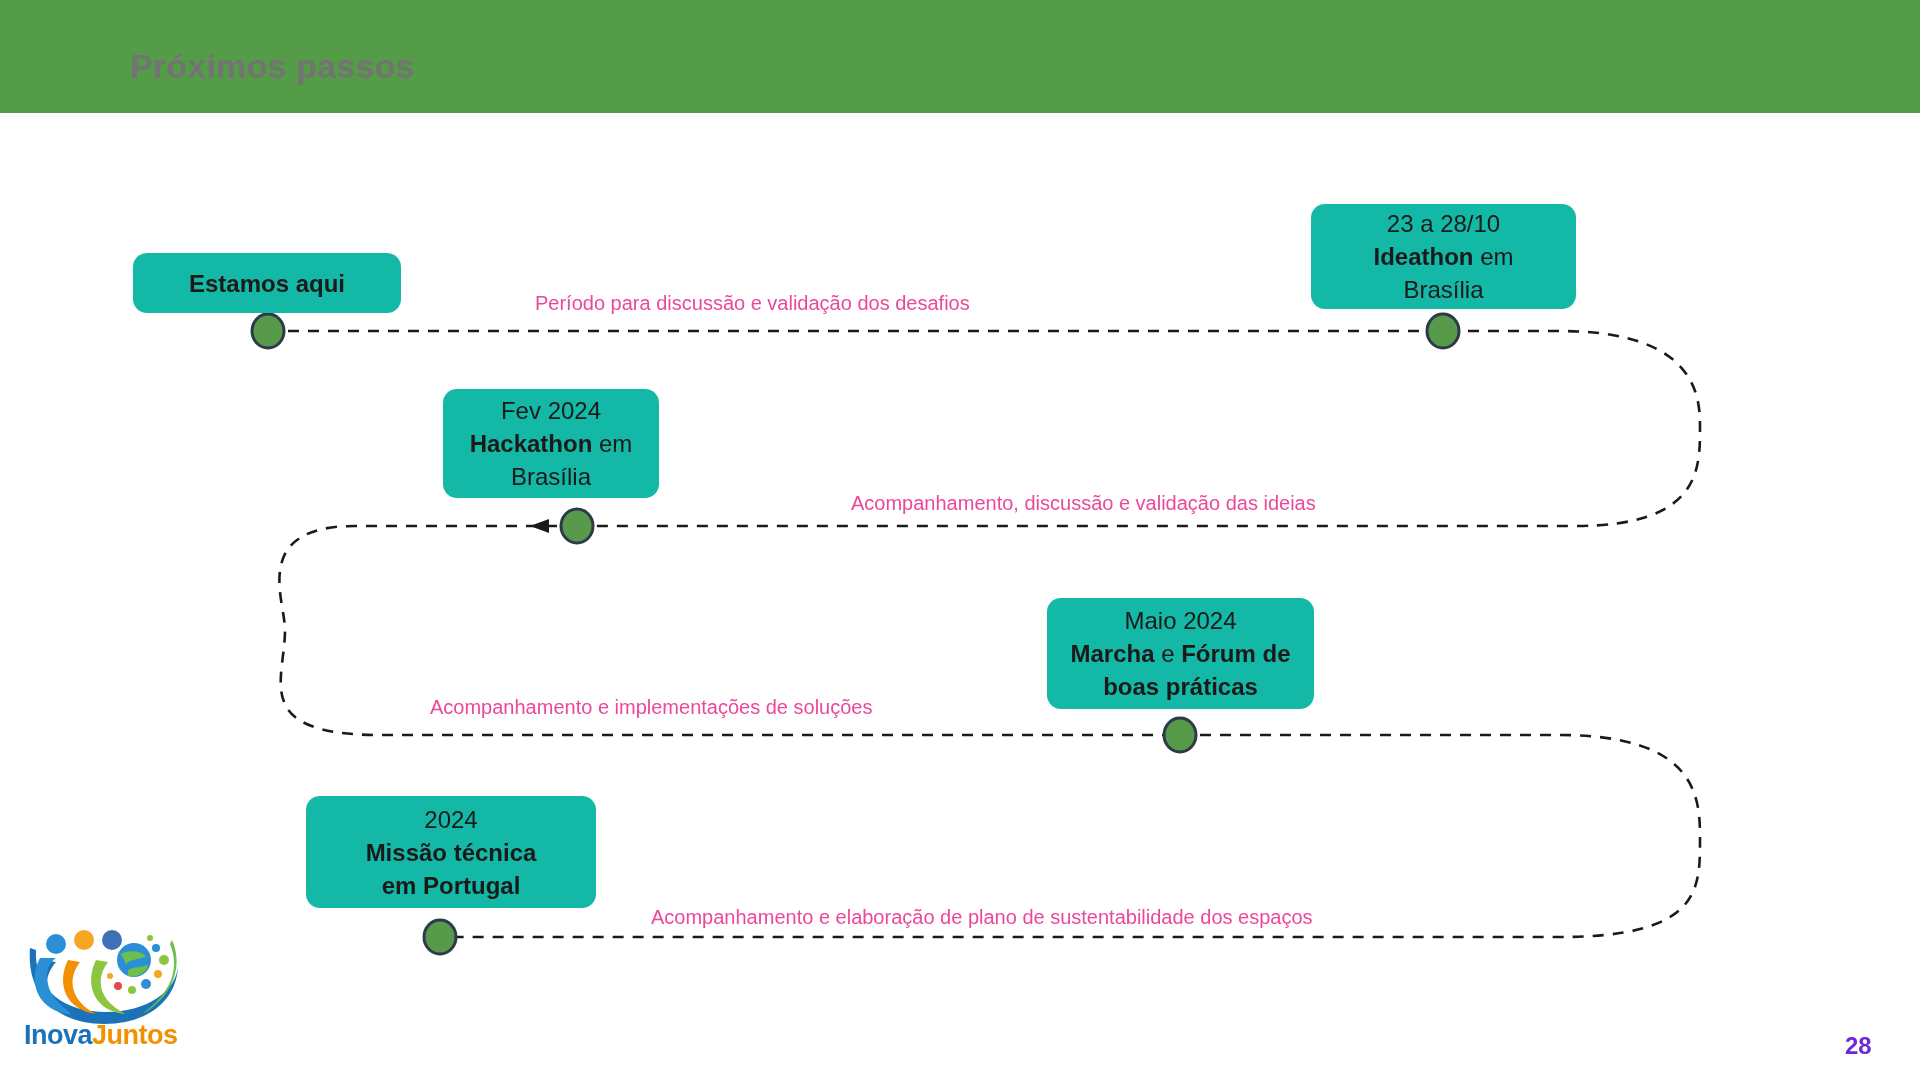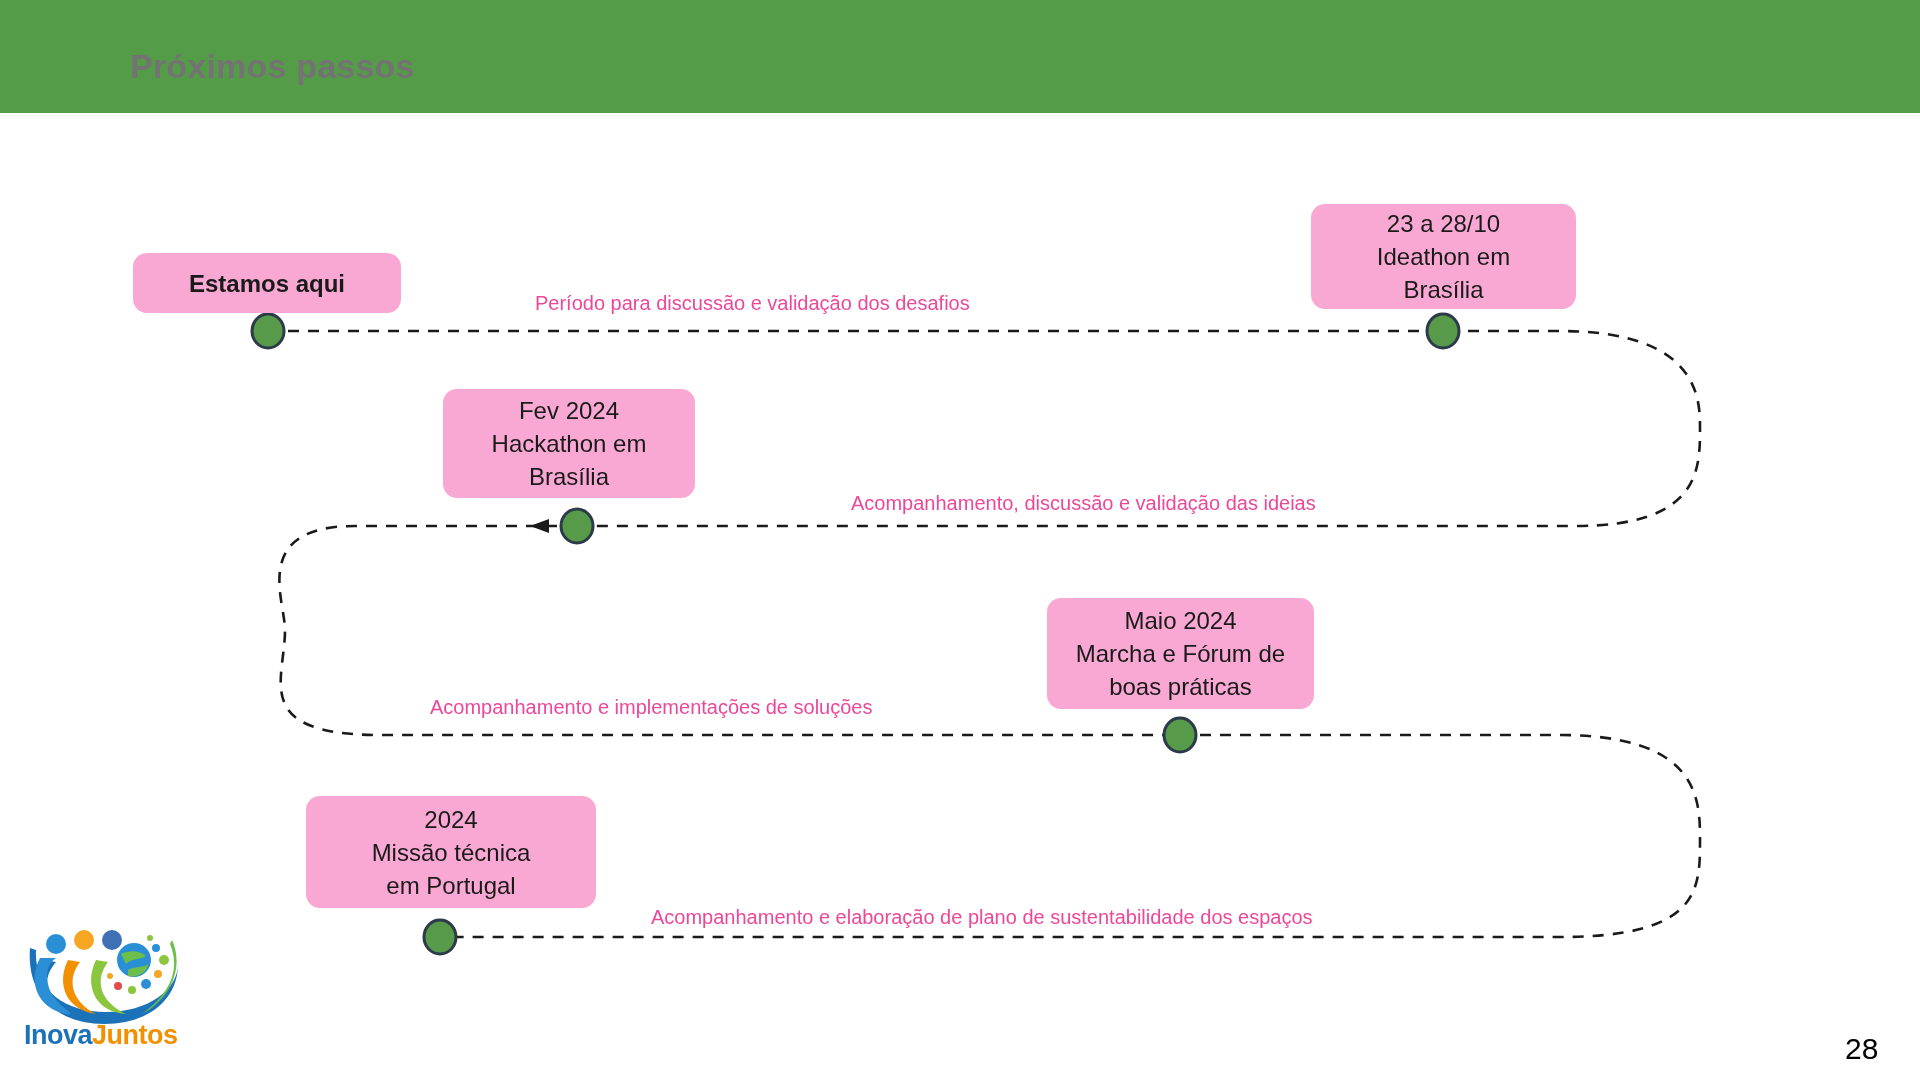--- a/index.html
+++ b/index.html
@@ -23,39 +23,39 @@
     font-size:34px;font-weight:bold;color:#737373;
     letter-spacing:0.2px;white-space:nowrap;
   }
 
   
   .timeline-svg{position:absolute;left:0;top:0;width:1920px;height:1080px;}
 
   
   .callout{
     position:absolute;
-    background:#f9a8d4;
+    background:#14b8a6;
     border-radius:14px;
     display:flex;flex-direction:column;
     align-items:center;justify-content:center;
     text-align:center;
     color:#1a1a1a;
     font-size:24px;
     line-height:33px;
     box-sizing:border-box;
     padding:8px 14px;
   }
   .callout .line{white-space:nowrap;}
-  .callout b{font-weight:normal;}
+  .callout b{font-weight:bold;}
 
   .callout-estamos{left:133px;top:253px;width:268px;height:60px;}
   .callout-estamos .line{font-weight:bold;}
 
   .callout-ideathon{left:1311px;top:204px;width:265px;height:105px;}
-  .callout-hackathon{left:443px;top:389px;width:252px;height:109px;}
+  .callout-hackathon{left:443px;top:389px;width:216px;height:109px;}
   .callout-maio{left:1047px;top:598px;width:267px;height:111px;}
   .callout-missao{left:306px;top:796px;width:290px;height:112px;}
 
   
   .path-label{
     position:absolute;
     font-size:20px;
     color:#ec4899;
     white-space:nowrap;
   }
@@ -73,21 +73,21 @@
     position:absolute;left:10px;top:100px;
     font-size:27px;font-weight:bold;letter-spacing:-0.5px;
     white-space:nowrap;
   }
   .logo-text .inova{color:#1b72b8;}
   .logo-text .juntos{color:#f29100;}
 
   
   .page-number{
     position:absolute;left:1845px;top:1032px;
-    font-size:30px;color:#000000;
+    font-size:24px;color:#6d28d9;font-weight:bold;
   }
 </style>
 </head>
 <body>
 
 <div class="slide">
 
   <div class="header-band"></div>
   <div class="header-title">Próximos passos</div>
 

